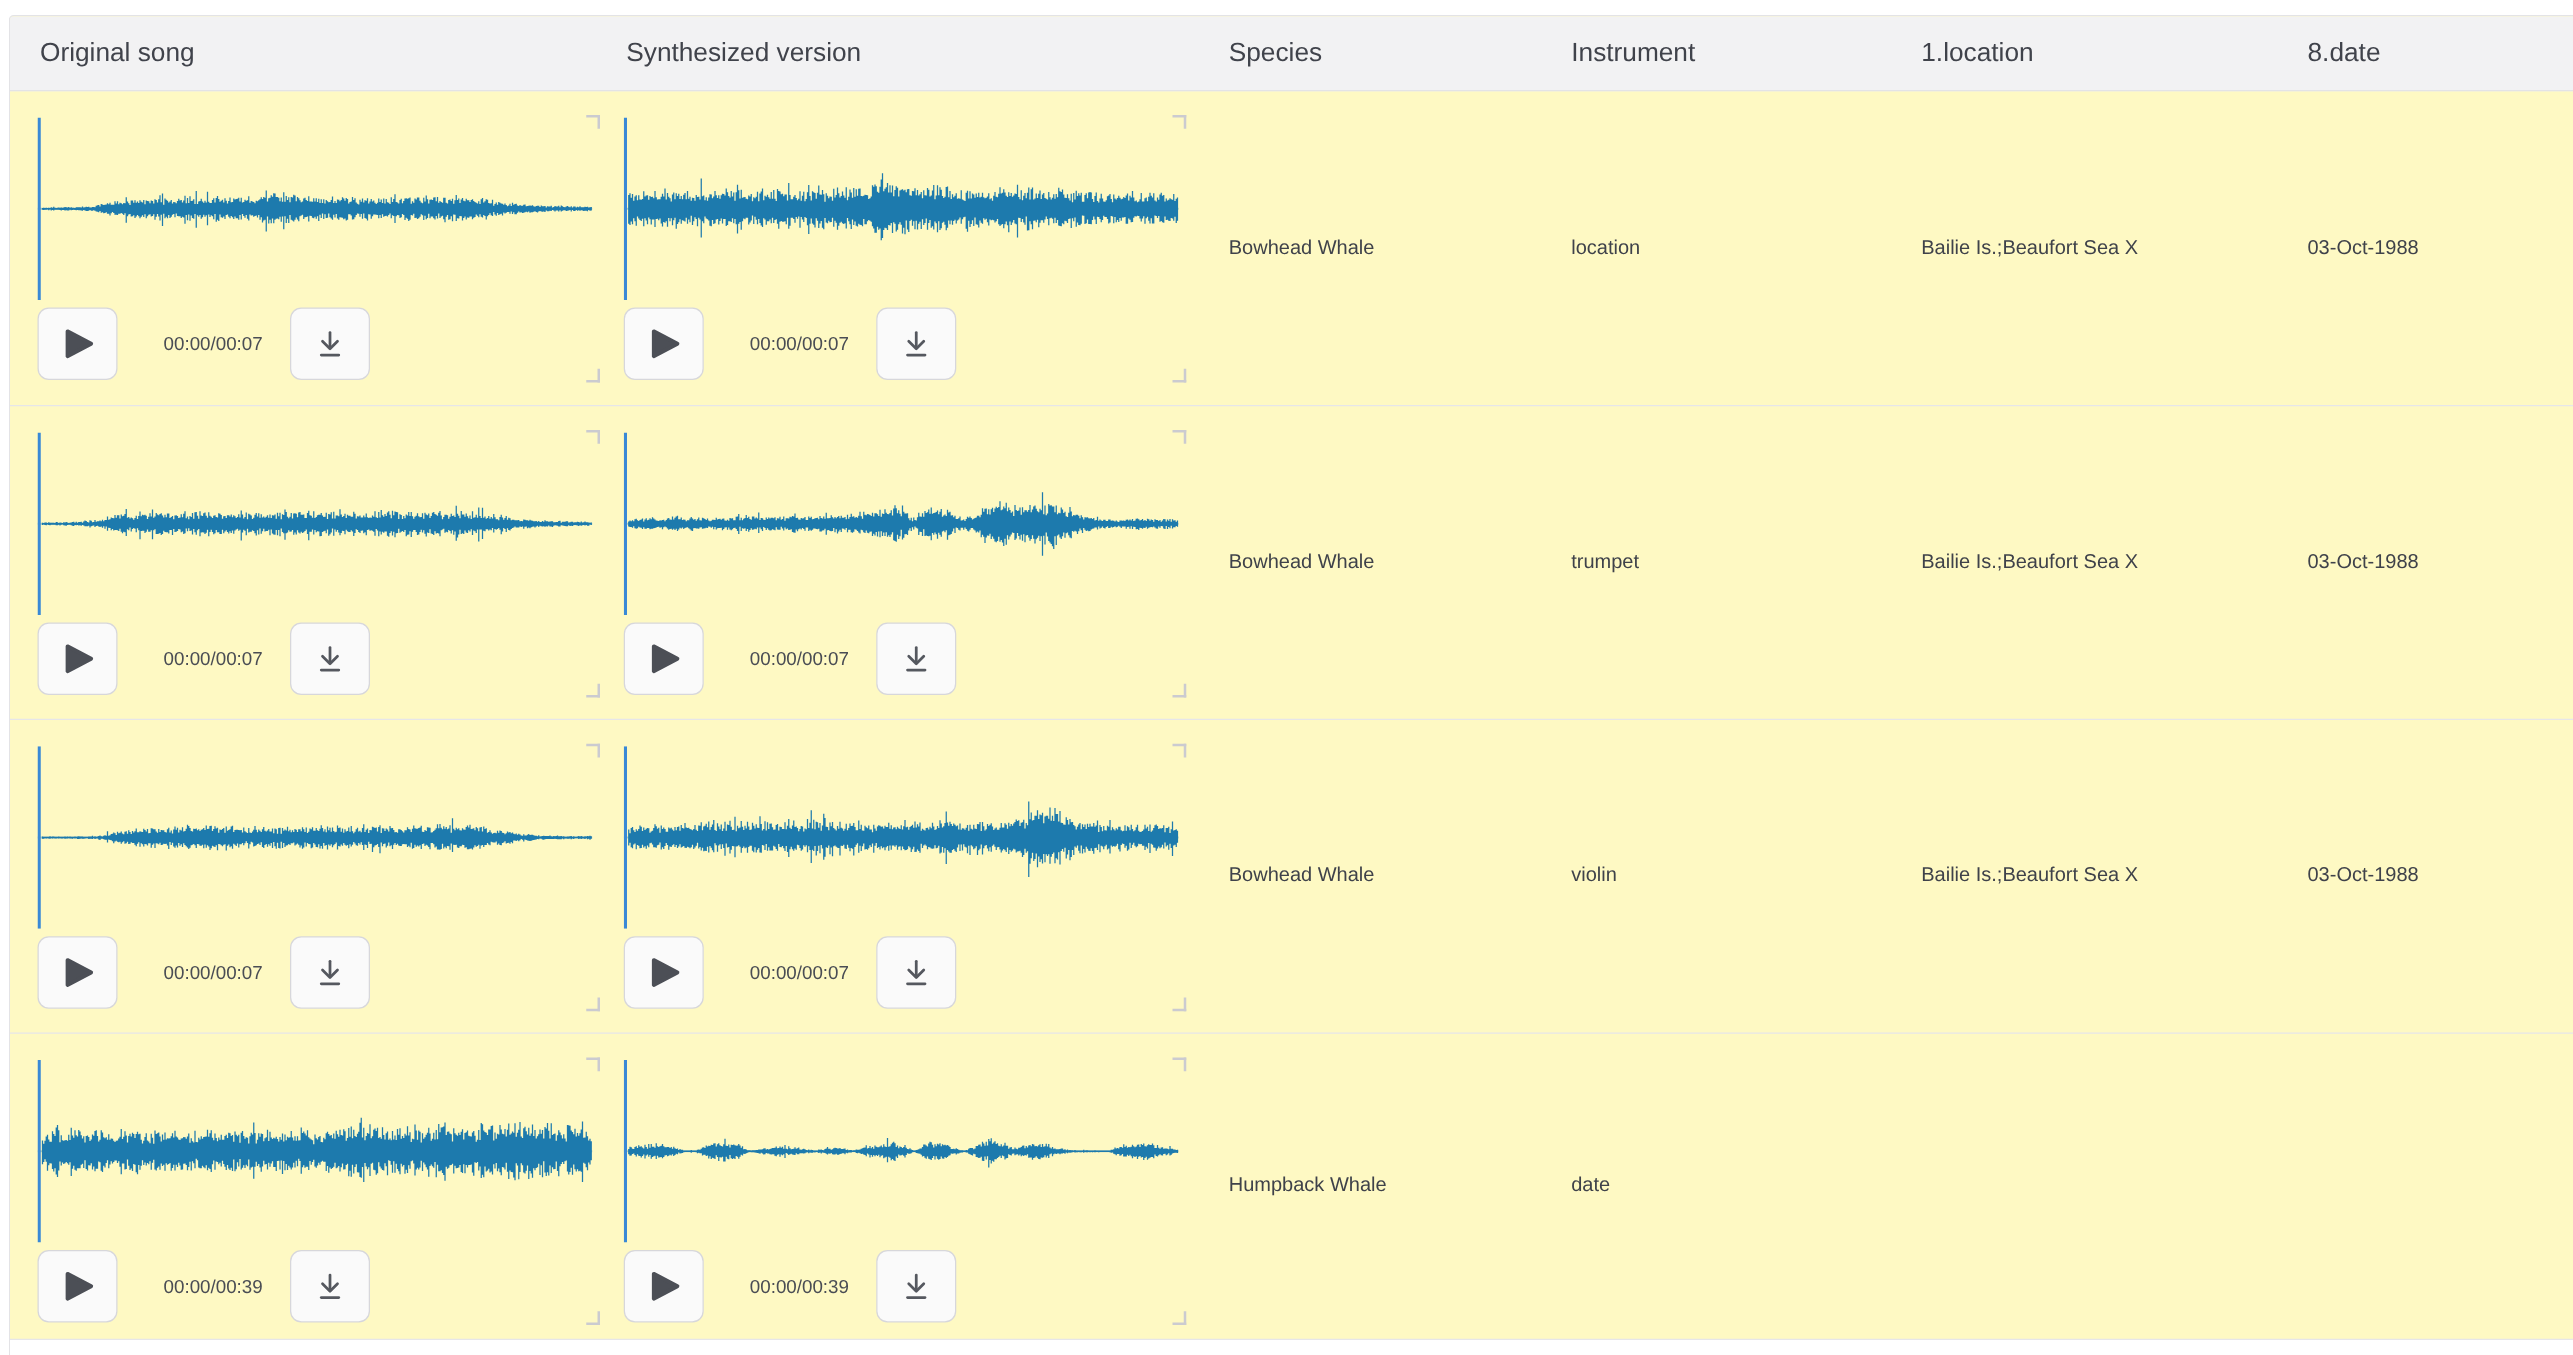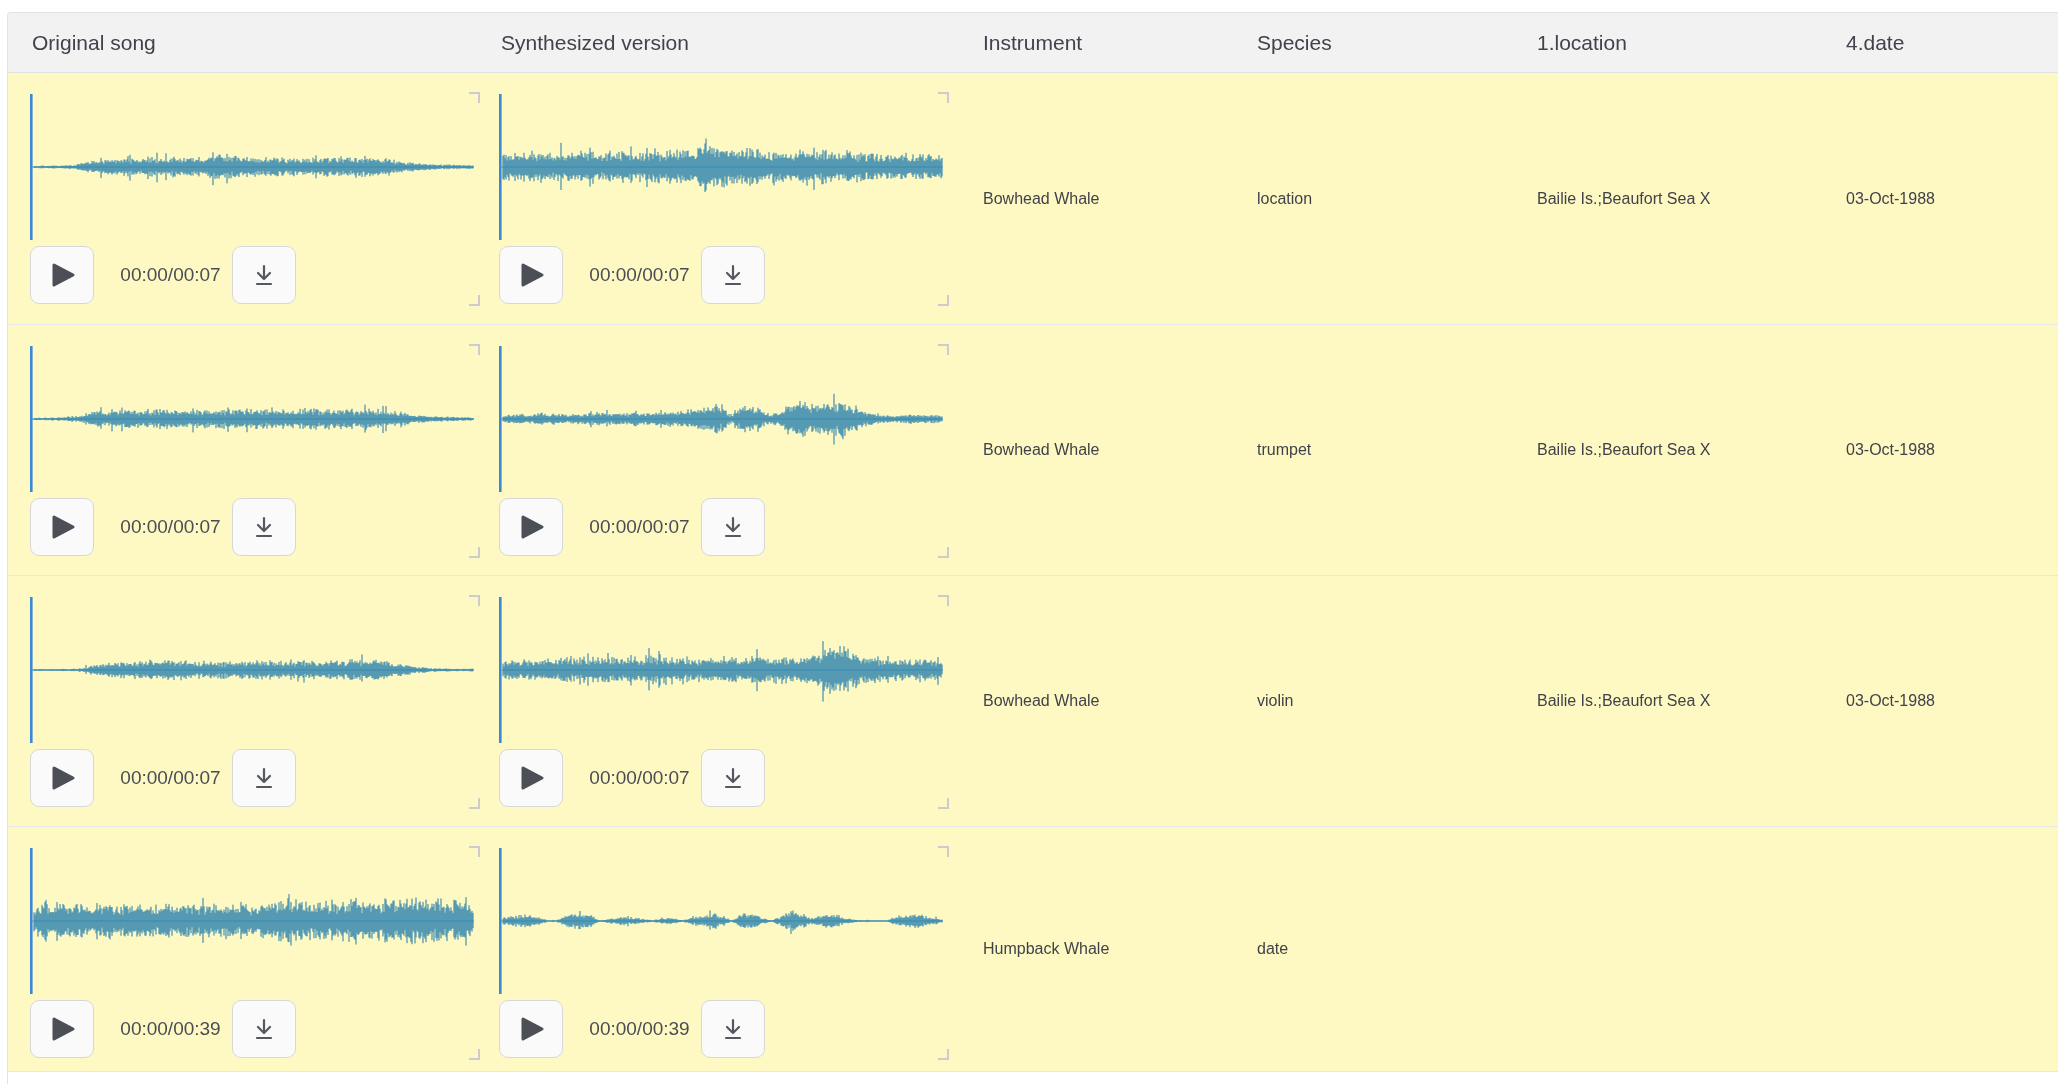--- a/index.html
+++ b/index.html
@@ -37,39 +37,39 @@
   .audio-cell{padding:21px 0 0 22px;}
   .audio-comp{position:relative;width:444px;}
   .wave-box{position:relative;width:444px;height:146px;cursor:pointer;}
   .controls{display:flex;align-items:center;margin-top:6px;height:58px;}
   .btn{
     box-sizing:border-box;width:64px;height:58px;border:1px solid #d7d7db;
     border-radius:9px;background:#fafafa;display:flex;align-items:center;
     justify-content:center;cursor:pointer;padding:0;
   }
   .time{
-    margin-left:18px;margin-right:3px;font-size:19px;color:#4a4d54;
+    margin-left:18px;margin-right:3px;font-size:15px;color:#4a4d54;
     white-space:nowrap;min-width:117px;text-align:center;
   }
   .corner{position:absolute;right:-6px;width:9px;height:9px;}
   .corner.tr{top:-2px;border-top:2px solid #cbcbd0;border-right:2px solid #cbcbd0;}
   .corner.br{bottom:-2px;border-bottom:2px solid #cbcbd0;border-right:2px solid #cbcbd0;}
 </style>
 </head>
 <body>
 
 <div class="table-wrap">
 
   <div class="grid header">
     <div class="hcell">Original song</div>
     <div class="hcell">Synthesized version</div>
+    <div class="hcell">Species</div>
     <div class="hcell">Instrument</div>
-    <div class="hcell">Species</div>
     <div class="hcell">1.location</div>
-    <div class="hcell">4.date</div>
+    <div class="hcell">8.date</div>
   </div>
 
   <div class="grid row r1">
     <div class="cell audio-cell">
       <div class="audio-comp">
         <div class="wave-box">
           <svg class="wave" width="444" height="146">
               <rect x="0" y="72.25" width="444" height="1.5" fill="#1d7aad" opacity="0.35"></rect>
               <path d="M4 72.4V73.7M5 72.2V74.0M6 72.3V73.8M7 72.2V73.7M8 72.4V73.6M9 72.1V74.2M10 72.4V73.6M11 71.7V74.4M12 72.1V73.9M13 71.4V74.3M14 72.1V73.7M15 72.3V73.8M16 72.1V73.7M17 72.0V73.8M18 72.2V74.0M19 71.9V74.3M20 72.2V73.9M21 72.0V74.0M22 71.6V74.3M23 71.8V74.2M24 71.9V74.4M25 71.6V74.4M26 72.2V73.7M27 71.7V74.2M28 72.1V74.0M29 72.2V73.8M30 72.3V74.0M31 71.8V74.2M32 71.8V74.0M33 71.8V74.2M34 71.8V74.2M35 71.9V74.4M36 71.1V74.5M37 72.0V74.0M38 71.7V74.3M39 71.4V74.8M40 71.5V74.7M41 71.4V74.5M42 72.0V74.0M43 71.9V74.5M44 71.5V74.5M45 71.6V74.2M46 71.7V74.5M47 70.6V75.1M48 70.1V75.4M49 70.0V75.8M50 71.1V74.8M51 69.1V76.2M52 69.6V75.8M53 70.0V76.6M54 69.7V76.3M55 69.5V75.8M56 68.6V76.9M57 69.3V76.9M58 68.1V78.3M59 69.8V76.6M60 69.7V75.5M61 69.7V76.4M62 66.9V77.8M63 68.7V77.7M64 67.0V78.0M65 69.3V76.9M66 68.2V77.0M67 68.6V76.3M68 69.4V77.0M69 68.4V78.0M70 68.6V76.5M71 63.8V84.1M72 67.1V79.0M73 68.6V77.6M74 70.0V77.2M75 66.3V79.1M76 66.4V78.9M77 68.2V78.2M78 66.1V80.3M79 68.1V79.2M80 67.2V78.0M81 68.4V79.0M82 66.2V80.6M83 67.3V79.3M84 68.0V78.1M85 65.9V79.5M86 69.4V77.4M87 66.4V80.6M88 66.8V79.0M89 67.0V77.8M90 68.6V77.4M91 66.3V79.1M92 66.7V78.7M93 68.8V77.4M94 65.3V81.8M95 65.9V79.4M96 68.0V77.2M97 65.3V79.1M98 62.1V82.4M99 67.7V77.7M100 60.8V86.7M101 69.7V76.9M102 64.8V80.6M103 65.8V79.4M104 66.5V80.5M105 67.9V78.0M106 67.1V80.3M107 66.0V79.3M108 68.7V77.8M109 67.5V77.2M110 67.8V79.7M111 68.6V76.7M112 66.8V78.7M113 65.0V79.0M114 66.4V79.0M115 65.9V80.3M116 68.0V79.3M117 66.4V80.0M118 62.5V85.0M119 68.5V77.9M120 64.4V82.1M121 68.4V77.6M122 63.0V82.6M123 66.8V78.3M124 66.5V80.3M125 65.3V81.0M126 69.2V77.1M127 58.7V88.2M128 69.1V78.2M129 67.1V79.3M130 66.8V78.0M131 65.0V80.9M132 67.1V79.8M133 68.2V77.8M134 66.6V79.3M135 67.9V78.1M136 59.3V86.2M137 67.3V77.6M138 68.4V79.5M139 68.3V78.1M140 66.0V79.0M141 64.6V81.4M142 67.9V77.1M143 64.4V83.4M144 62.8V81.7M145 65.1V82.7M146 67.3V77.6M147 66.5V79.8M148 65.8V80.2M149 68.0V79.2M150 64.6V81.1M151 66.5V77.9M152 68.8V77.6M153 66.8V79.3M154 63.9V80.6M155 67.7V78.7M156 67.6V79.8M157 64.8V81.1M158 65.5V79.1M159 65.1V80.5M160 65.0V80.5M161 64.1V81.7M162 67.2V78.0M163 64.2V81.5M164 68.0V77.1M165 67.5V78.8M166 65.8V80.1M167 66.5V77.9M168 66.1V80.9M169 63.0V82.4M170 68.2V77.5M171 66.8V78.4M172 67.1V78.2M173 67.5V79.3M174 68.5V78.8M175 66.6V78.3M176 66.9V80.0M177 66.1V77.9M178 65.4V81.8M179 63.8V79.8M180 65.2V83.9M181 63.6V82.4M182 64.1V81.7M183 58.3V91.2M184 67.2V79.2M185 64.5V84.8M186 64.2V81.8M187 62.2V84.5M188 63.4V80.8M189 60.6V84.6M190 60.7V81.8M191 63.5V81.0M192 63.6V80.7M193 64.1V81.3M194 66.9V79.4M195 63.9V83.4M196 67.3V79.2M197 59.8V89.3M198 67.4V79.0M199 62.8V84.4M200 65.9V81.0M201 63.8V84.3M202 67.7V77.9M203 63.6V81.7M204 64.0V82.3M205 61.8V83.1M206 62.3V81.8M207 66.9V79.9M208 63.6V81.6M209 64.5V83.0M210 66.2V79.0M211 67.7V78.4M212 67.2V77.7M213 64.8V81.2M214 64.2V79.7M215 65.9V79.5M216 66.7V79.2M217 63.0V83.1M218 67.2V78.6M219 67.2V78.7M220 67.4V80.2M221 64.5V80.5M222 67.2V79.3M223 64.5V81.0M224 67.6V78.9M225 64.9V82.8M226 68.4V77.7M227 65.4V80.4M228 68.3V76.8M229 65.3V81.2M230 68.8V77.3M231 65.9V80.4M232 67.0V80.2M233 67.8V76.8M234 67.5V79.7M235 65.9V80.7M236 63.2V81.8M237 68.3V77.7M238 66.7V80.0M239 68.4V77.1M240 65.6V80.7M241 65.7V81.7M242 67.0V79.7M243 65.9V80.0M244 63.7V80.2M245 64.7V81.4M246 66.5V80.7M247 64.3V82.3M248 65.1V81.8M249 68.8V77.4M250 67.6V77.4M251 67.2V78.3M252 63.5V81.6M253 65.9V81.4M254 64.6V79.7M255 68.0V78.0M256 68.9V76.7M257 69.5V76.9M258 65.8V79.3M259 67.4V77.2M260 64.8V80.9M261 67.9V76.8M262 66.2V80.3M263 66.5V80.9M264 64.5V82.3M265 68.8V77.3M266 67.2V77.5M267 65.1V80.9M268 67.2V78.9M269 66.3V77.6M270 68.2V77.5M271 69.2V77.8M272 68.1V78.0M273 64.8V80.6M274 67.6V78.0M275 65.6V80.4M276 68.3V77.3M277 64.8V79.4M278 68.8V78.7M279 65.2V78.6M280 67.8V79.1M281 68.2V78.0M282 69.1V76.7M283 63.7V80.6M284 67.6V78.2M285 65.2V78.7M286 61.3V84.3M287 67.5V78.9M288 67.9V78.0M289 68.8V78.2M290 66.0V80.3M291 64.9V79.8M292 68.6V77.2M293 66.8V78.0M294 64.7V81.9M295 64.6V80.1M296 64.9V80.9M297 64.6V82.7M298 64.0V81.8M299 69.0V77.9M300 66.9V78.4M301 68.1V76.9M302 64.7V80.4M303 65.6V80.2M304 64.0V81.2M305 64.0V80.6M306 66.6V79.3M307 68.0V77.3M308 68.6V78.2M309 64.2V81.9M310 67.1V78.5M311 62.3V81.4M312 65.3V80.4M313 68.7V76.9M314 65.7V80.6M315 65.6V79.1M316 66.0V79.2M317 63.9V80.6M318 63.8V81.5M319 67.0V78.8M320 63.6V80.7M321 68.1V76.7M322 66.7V80.3M323 67.6V79.1M324 68.2V78.5M325 64.2V81.3M326 64.1V83.8M327 68.2V79.4M328 68.8V77.9M329 66.0V81.8M330 65.6V81.3M331 66.8V79.0M332 65.0V82.9M333 68.9V77.6M334 66.1V77.8M335 61.9V82.8M336 66.0V80.5M337 64.7V80.8M338 68.4V78.8M339 65.5V79.0M340 64.4V82.3M341 66.6V80.3M342 67.0V79.1M343 65.0V81.5M344 66.1V79.9M345 66.1V80.1M346 67.6V79.1M347 66.0V79.1M348 65.3V81.3M349 66.7V80.1M350 67.6V79.6M351 68.2V77.5M352 68.7V78.5M353 67.0V79.8M354 69.1V77.3M355 65.4V79.4M356 64.3V79.9M357 67.9V77.9M358 66.9V78.8M359 65.4V81.6M360 65.8V78.9M361 68.4V77.9M362 68.7V76.5M363 68.5V78.2M364 65.7V78.8M365 70.5V75.6M366 69.2V77.5M367 67.9V78.5M368 69.7V76.3M369 67.5V77.9M370 68.2V77.4M371 68.8V77.0M372 68.9V78.3M373 69.7V75.9M374 68.8V76.7M375 69.9V76.1M376 71.0V75.6M377 70.4V75.6M378 68.9V77.0M379 70.7V75.2M380 68.2V77.2M381 69.7V75.8M382 69.1V77.3M383 68.9V77.3M384 70.3V76.1M385 70.7V75.2M386 69.9V76.0M387 70.6V75.8M388 70.5V76.4M389 69.7V76.1M390 69.5V75.8M391 70.9V75.3M392 70.7V75.8M393 70.6V75.2M394 70.4V76.2M395 70.6V75.7M396 70.1V75.8M397 71.0V75.3M398 71.4V74.9M399 70.8V75.5M400 70.6V75.9M401 70.6V75.2M402 71.6V74.7M403 70.4V75.2M404 71.0V75.3M405 71.0V75.2M406 70.8V75.5M407 72.0V74.3M408 71.0V74.9M409 71.2V75.0M410 71.1V74.5M411 70.5V74.8M412 72.0V74.0M413 71.6V74.3M414 70.8V75.2M415 71.2V74.4M416 71.2V74.4M417 70.6V75.2M418 71.7V74.2M419 70.4V75.2M420 71.0V74.6M421 71.6V74.2M422 71.8V74.1M423 71.1V74.7M424 70.8V74.6M425 71.4V74.4M426 71.8V74.0M427 71.0V75.2M428 71.9V74.0M429 71.1V74.7M430 71.1V74.7M431 72.0V74.0M432 71.4V74.5M433 71.8V74.1M434 71.0V74.5M435 71.8V74.1M436 71.7V74.4M437 71.7V74.7M438 71.3V74.5M439 71.6V74.5M440 71.4V75.0M441 71.9V73.9M442 71.8V74.6M443 71.6V74.3" stroke="#1d7aad" stroke-width="1" fill="none"></path>
               <rect x="0" y="0" width="2.6" height="146" fill="#3989d6"></rect>

